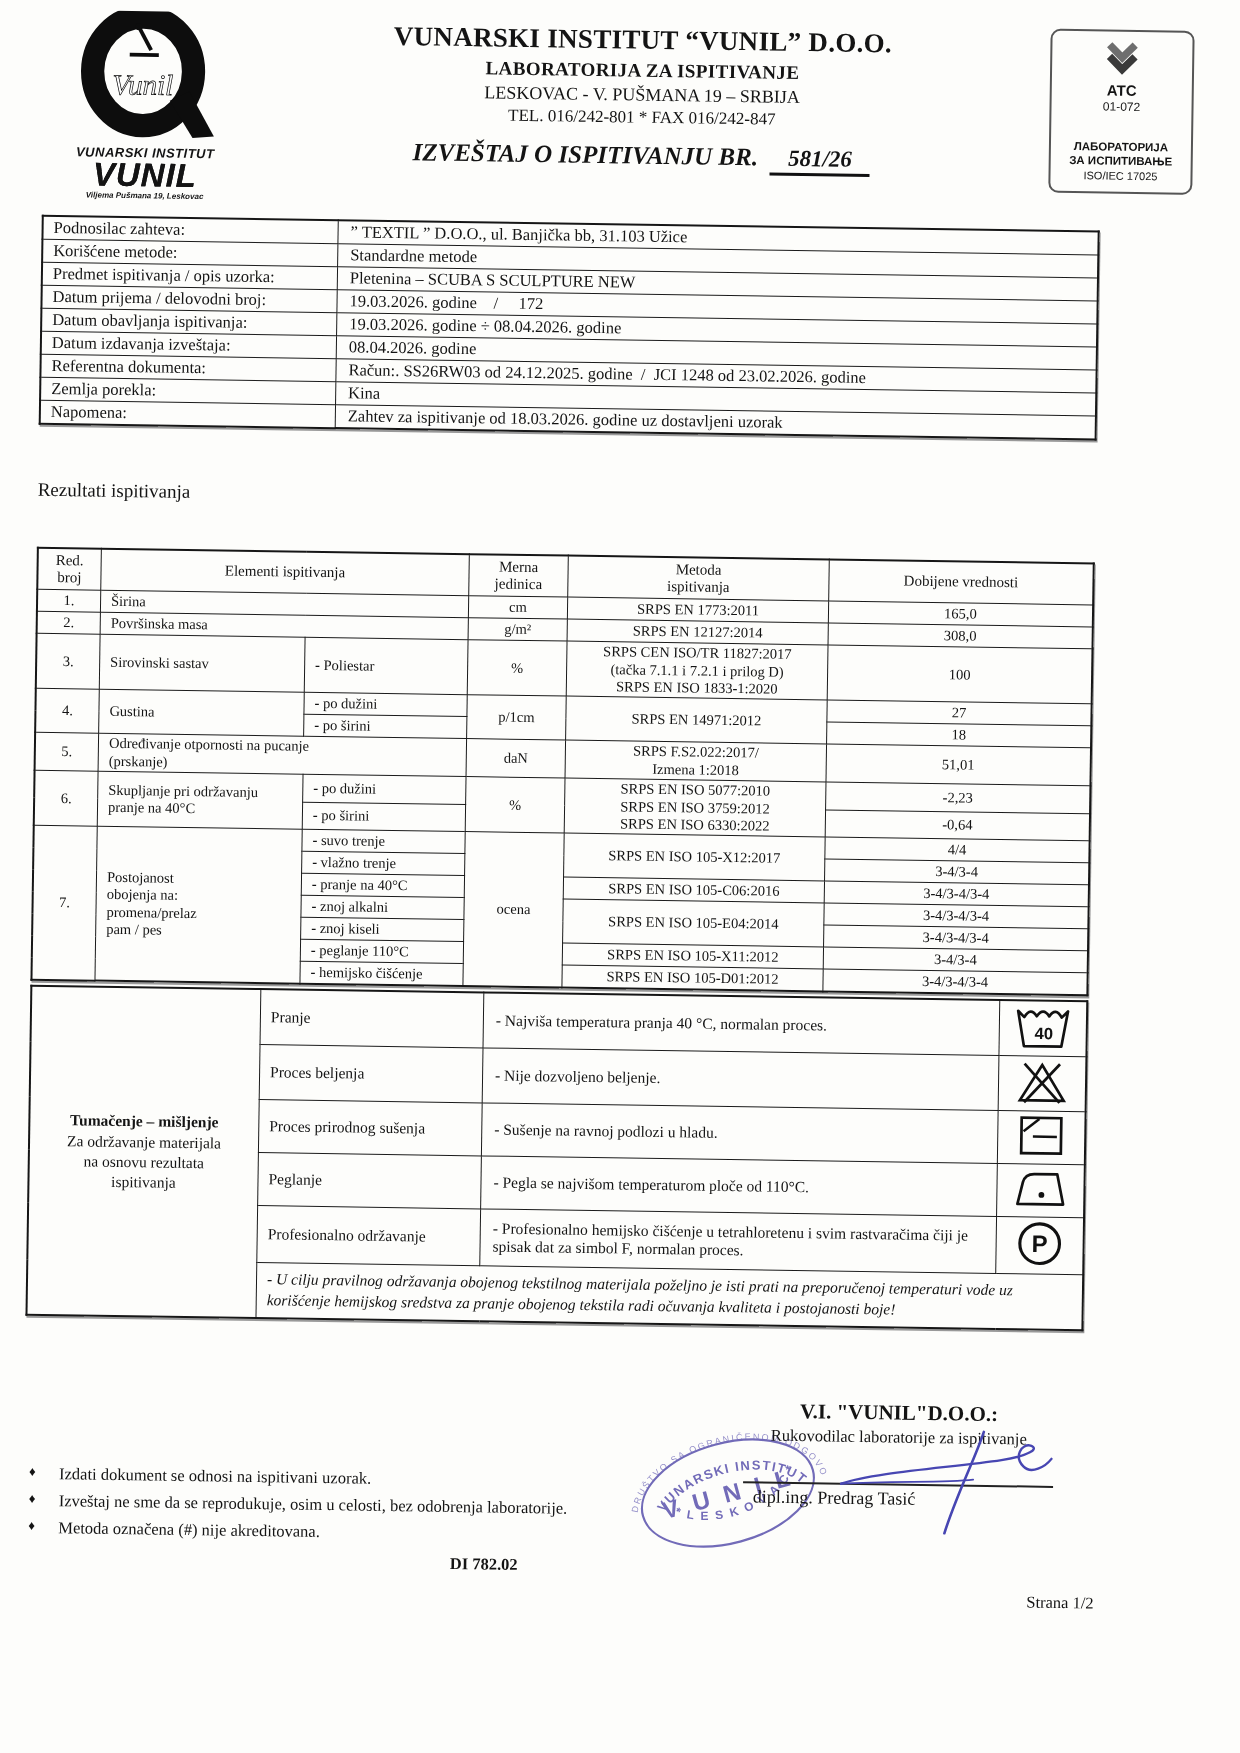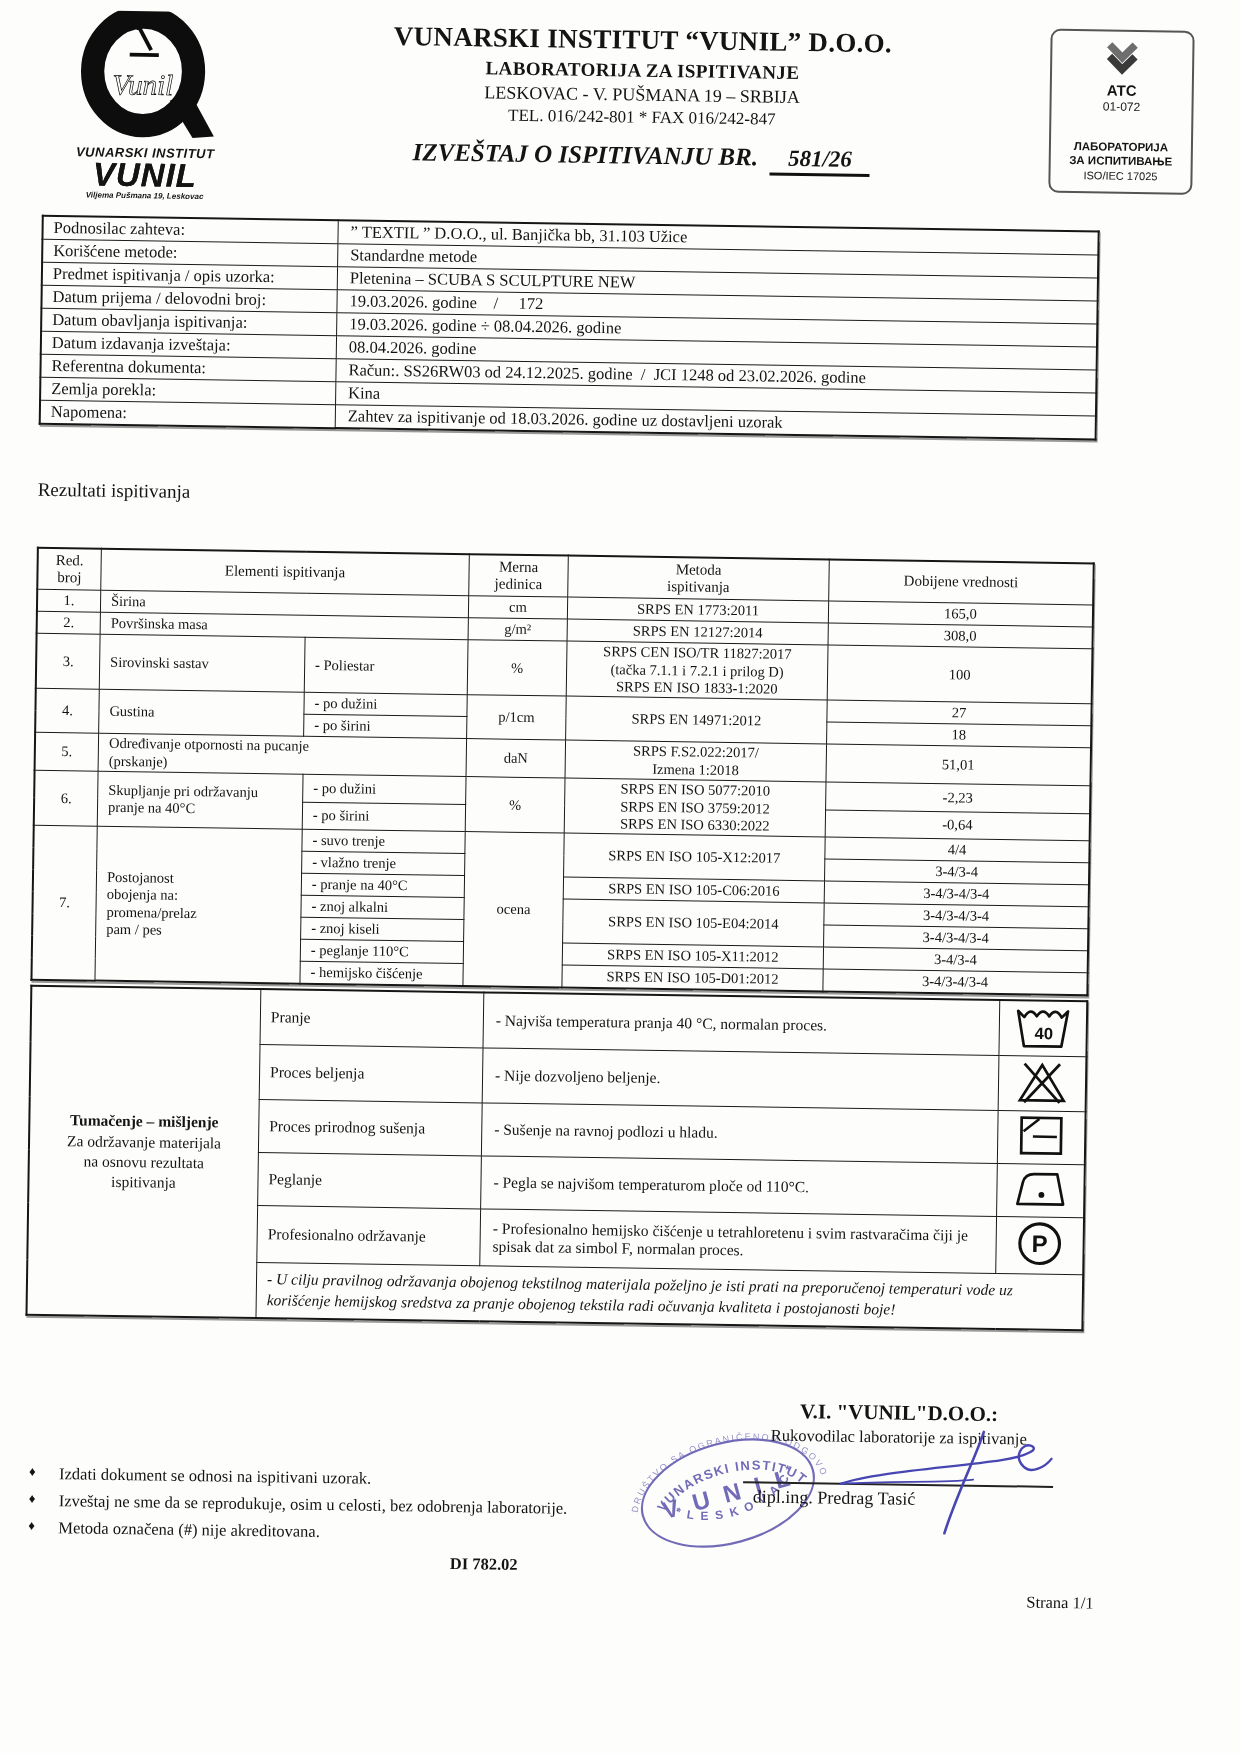--- a/index.html
+++ b/index.html
@@ -407,17 +407,17 @@
 
       <div class="notes">
         <ul>
           <li>Izdati dokument se odnosi na ispitivani uzorak.</li>
           <li>Izveštaj ne sme da se reprodukuje, osim u celosti, bez odobrenja laboratorije.</li>
           <li>Metoda označena (#) nije akreditovana.</li>
         </ul>
       </div>
 
       <div class="doc-code">DI 782.02</div>
-      <div class="strana">Strana 1/1</div>
+      <div class="strana">Strana 1/2</div>
     </div>
 
   </div>
 </div>
 
 </body></html>

